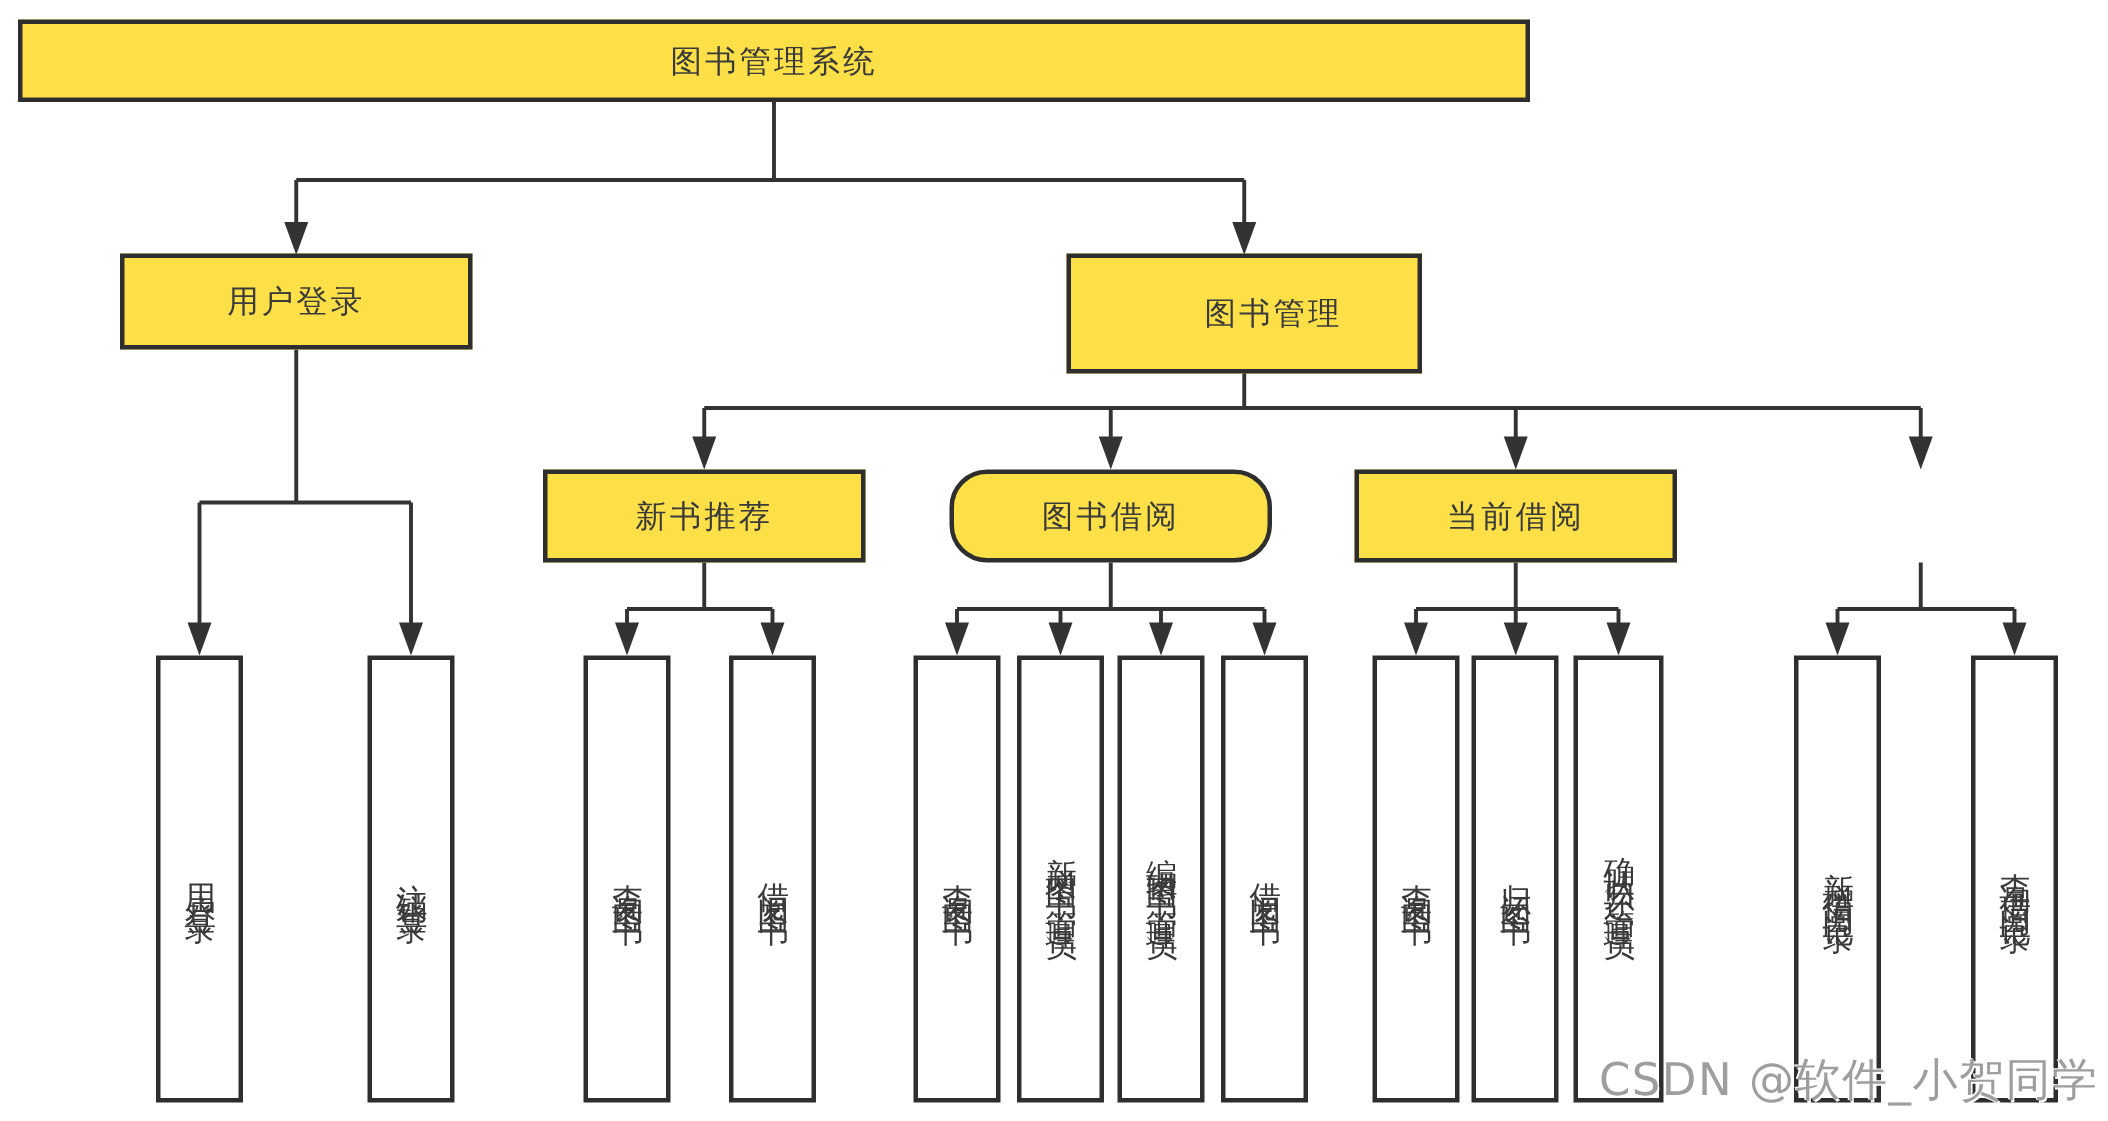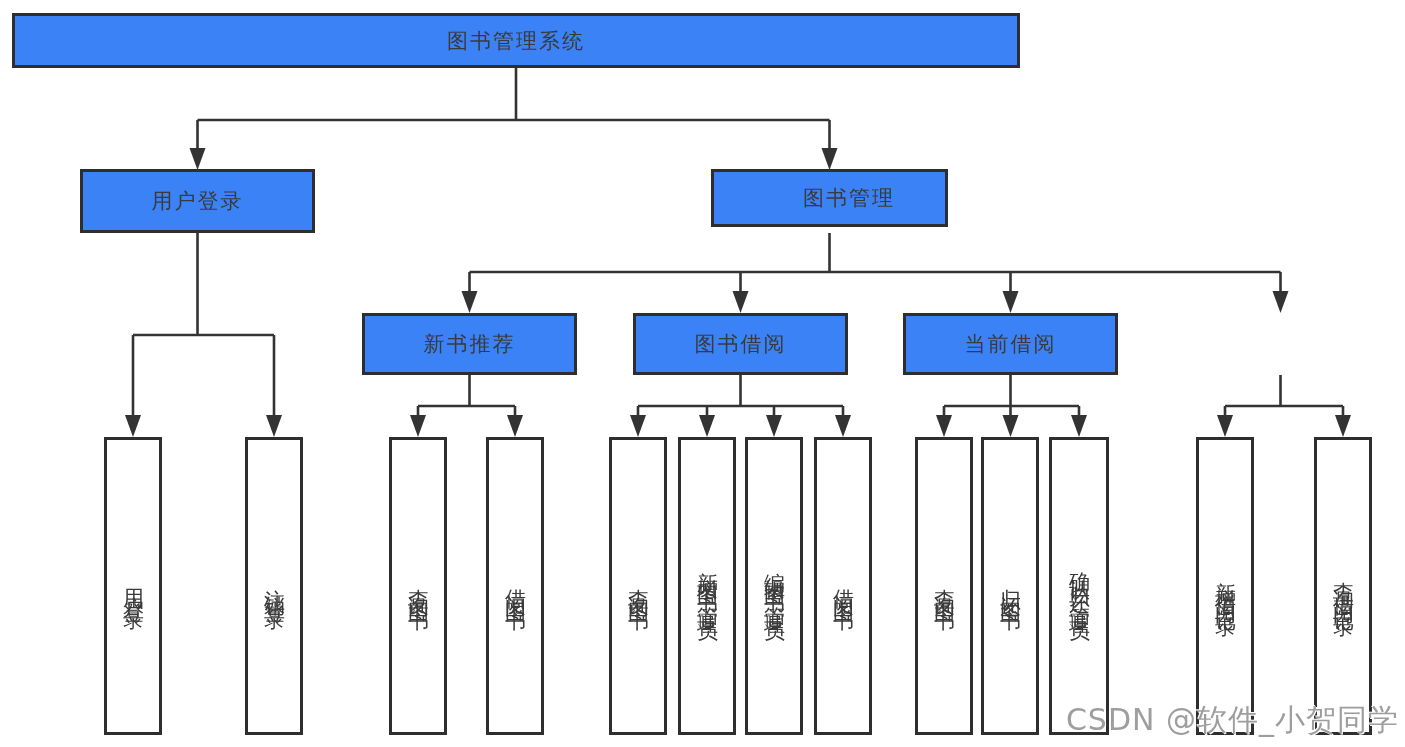--- a/index.html
+++ b/index.html
@@ -7,21 +7,21 @@
     position:relative;
     width:1405px;height:747px;
     background:#ffffff;
     font-family:"DejaVu Sans","Liberation Sans",sans-serif;
     overflow:hidden;
   }
   .node{
     position:absolute;
     box-sizing:border-box;
     border:3px solid #2e2e2e;
-    background:#3b82f6;
+    background:#fde047;
     display:flex;
     align-items:center;
     justify-content:center;
     color:#3a3a3a;
     font-size:21px;
     letter-spacing:2px;
     z-index:2;
   }
   .leaf{
     position:absolute;
@@ -100,28 +100,28 @@
     <polygon points="1335,415 1351,415 1343,437"></polygon>
   </svg>
 
   <div class="node" style="left:12px;top:13px;width:1008px;height:55px;">
     <span>图书管理系统</span>
   </div>
 
   <div class="node" style="left:80px;top:169px;width:235px;height:64px;">
     <span>用户登录</span>
   </div>
-  <div class="node" style="left:711px;top:169px;width:237px;height:58px;padding-left:39px;">
+  <div class="node" style="left:711px;top:169px;width:237px;height:80px;padding-left:39px;">
     <span>图书管理</span>
   </div>
 
   <div class="node" style="left:362px;top:313px;width:215px;height:62px;justify-content:center;">
     <span>新书推荐</span>
   </div>
-  <div class="node" style="left:633px;top:313px;width:215px;height:62px;">
+  <div class="node" style="left:633px;top:313px;width:215px;height:62px;border-radius:25px;">
     <span>图书借阅</span>
   </div>
   <div class="node" style="left:903px;top:313px;width:215px;height:62px;">
     <span>当前借阅</span>
   </div>
 
   <div class="leaf" style="left:104px;">
     <span>用户登录</span>
   </div>
   <div class="leaf" style="left:245px;">

